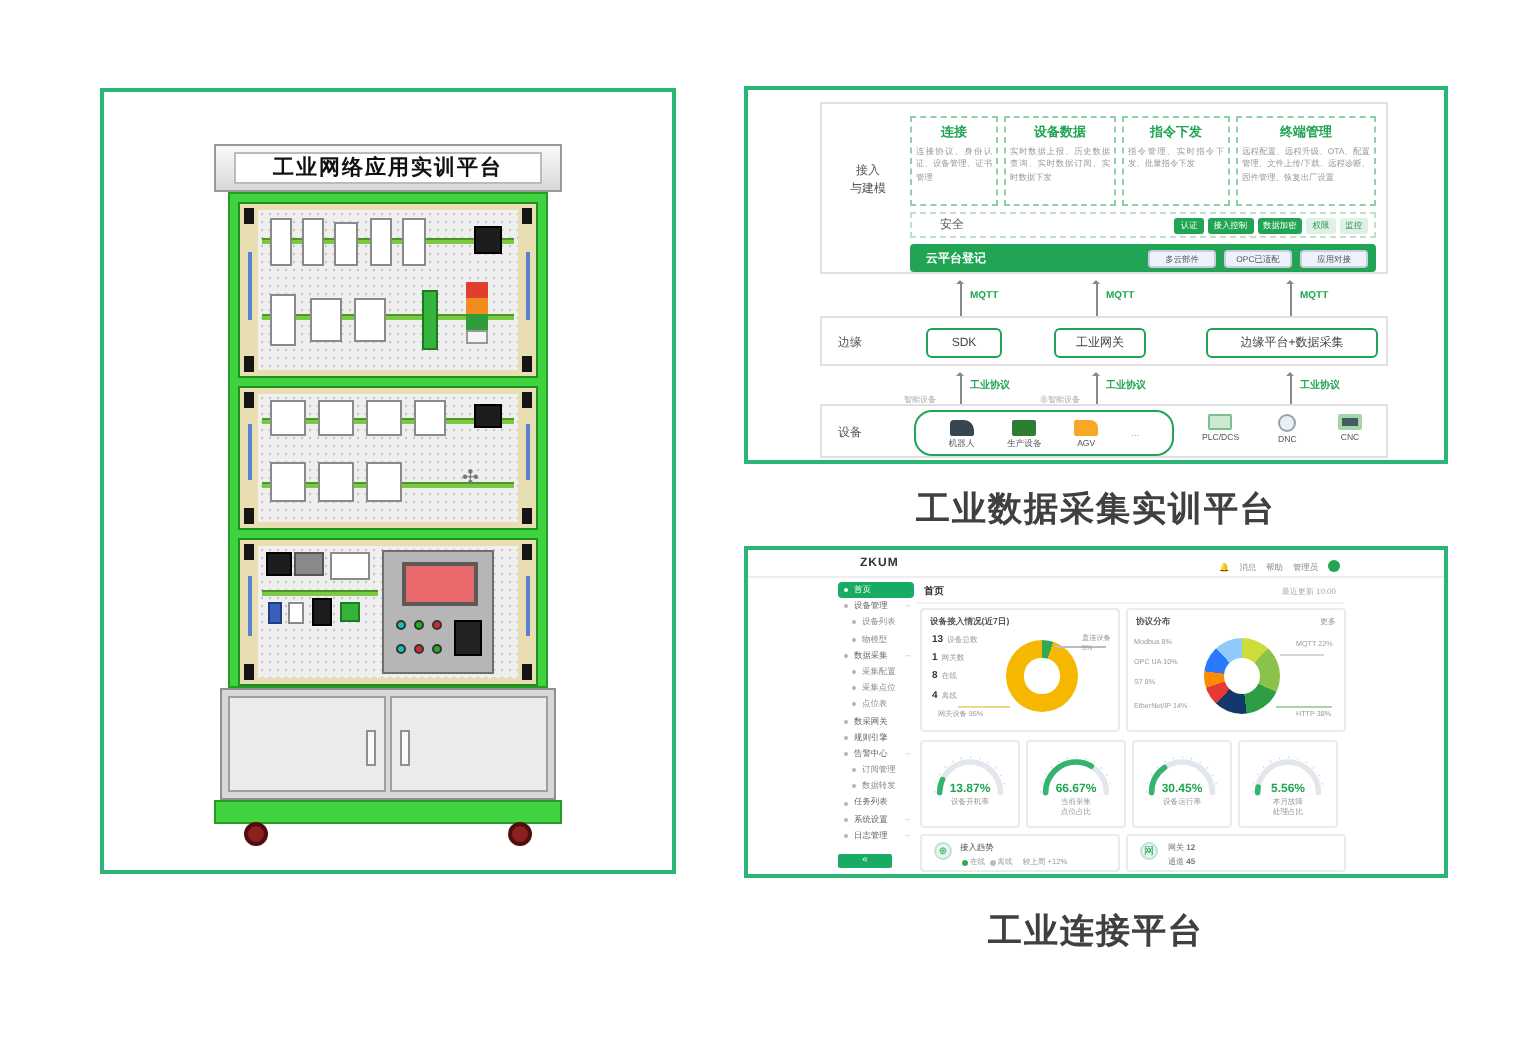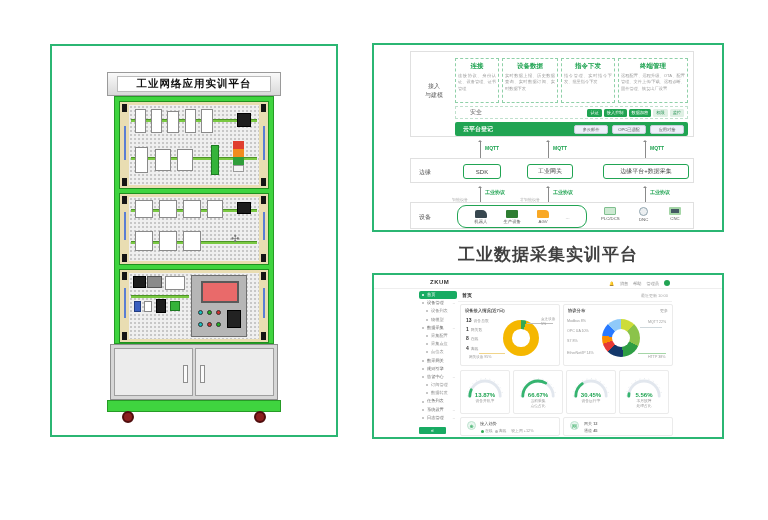--- a/index.html
+++ b/index.html
@@ -449,14 +449,15 @@
           <span style="position:absolute; left:20px; top:3px; font-size:4px; color:#777;">
             <span>网关</span> <b>12</b>
           </span>
           <span style="position:absolute; left:20px; top:10px; font-size:4px; color:#777;">
             <span>通道</span> <b>45</b>
           </span>
         </div>
       </div>
     </div>
   </div>
+  <div class="caption" style="left:372px; width:352px; top:454px;">工业连接平台</div>
 
 </div>
 
 </body></html>

